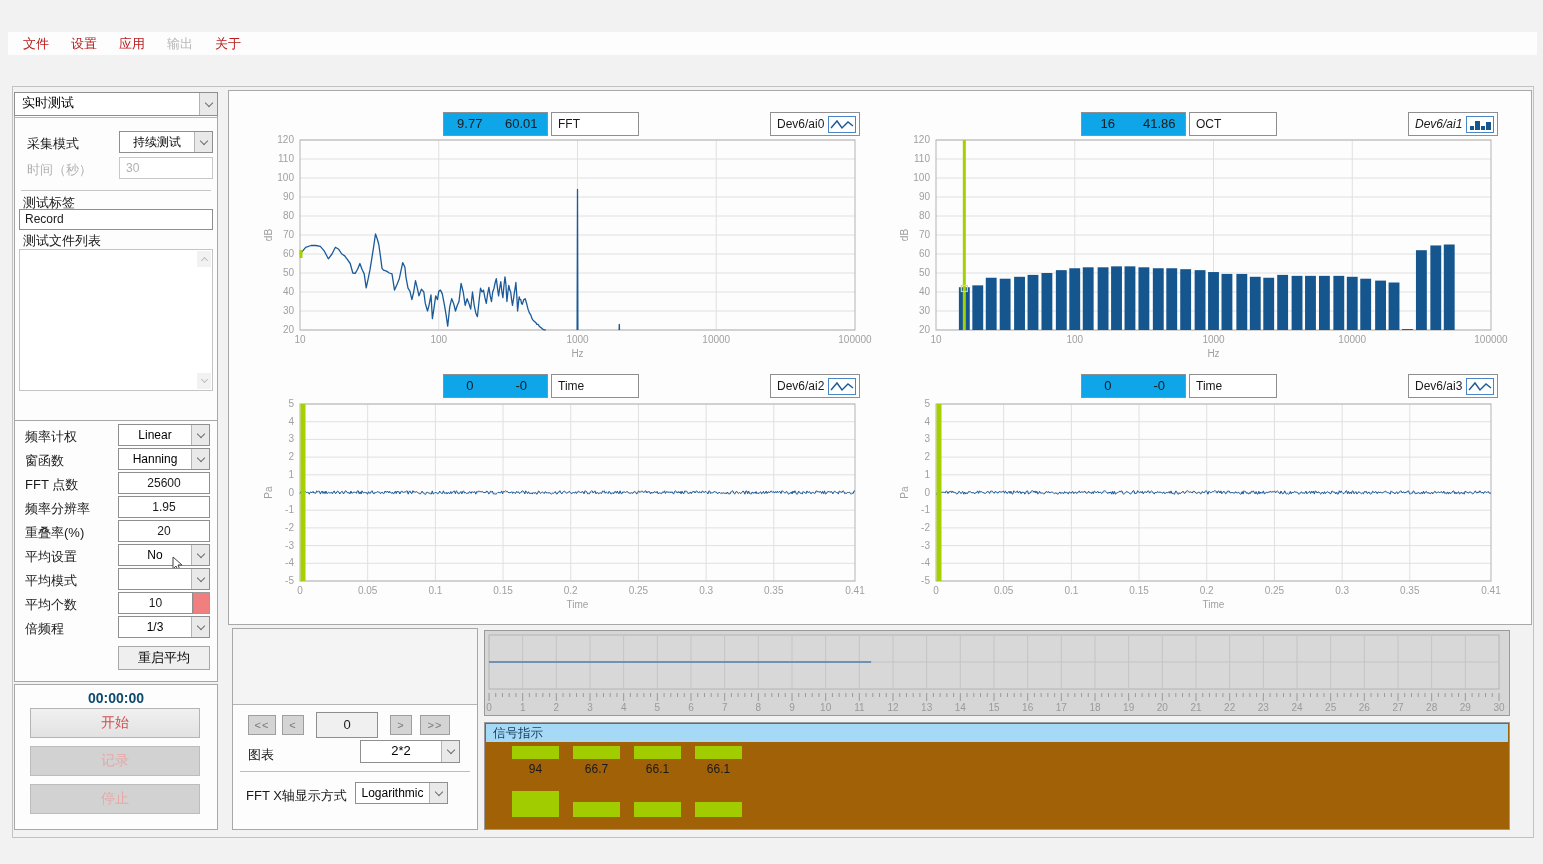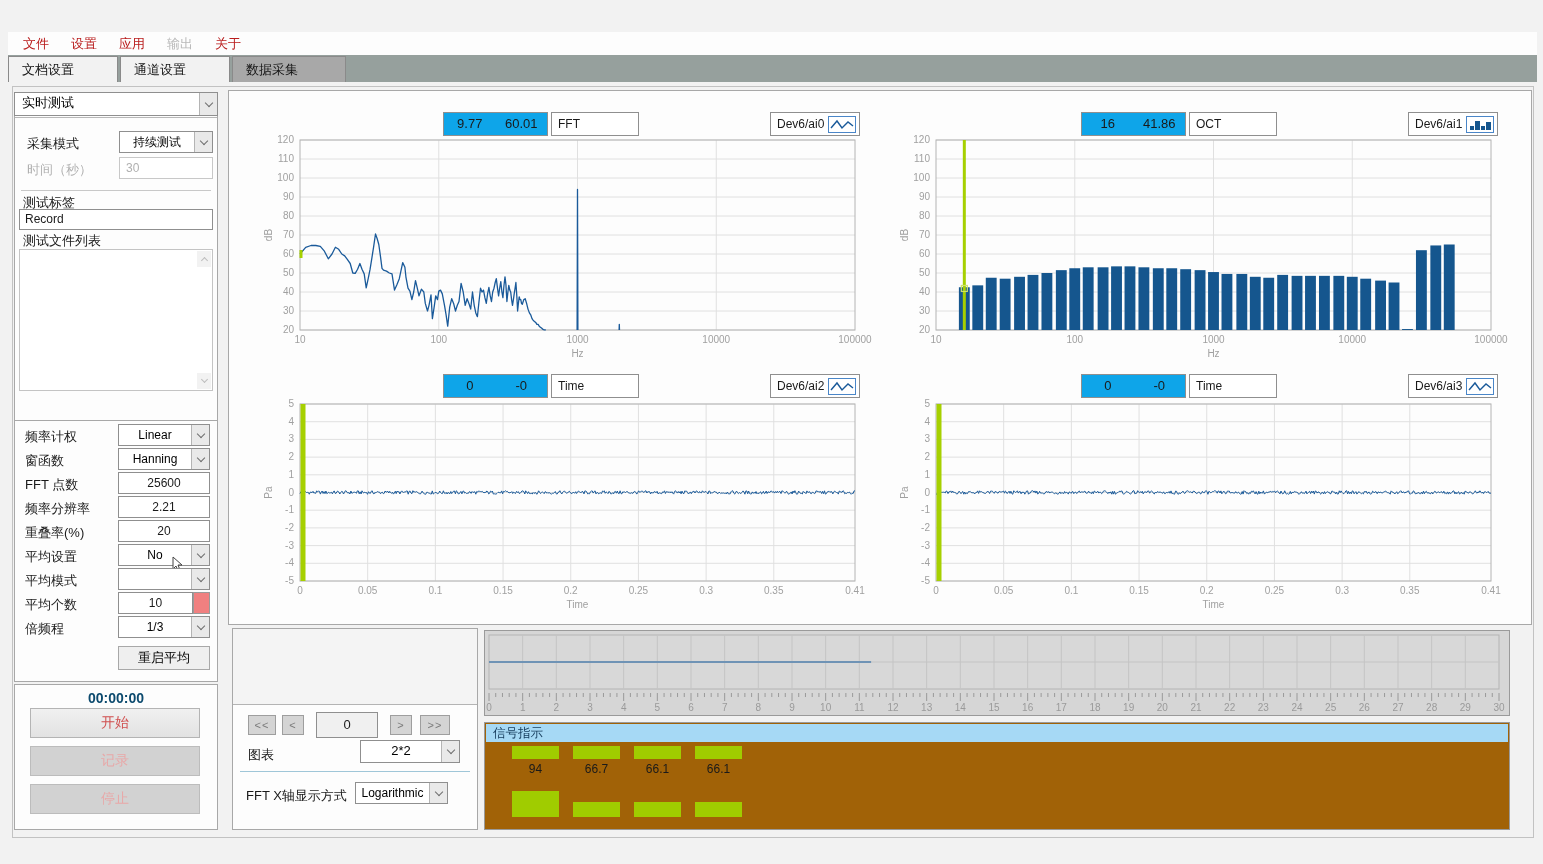--- a/index.html
+++ b/index.html
@@ -57,25 +57,20 @@
 
 
   <div class="abs menubar">
     <span class="menu-item">文件</span>
     <span class="menu-item">设置</span>
     <span class="menu-item">应用</span>
     <span class="menu-item" style="color:#b8b8b8;">输出</span>
     <span class="menu-item">关于</span>
   </div>
 
-  <div class="abs tabbar">
-    <div class="tab" style="left:0px;width:110px;">文档设置</div>
-    <div class="tab" style="left:112px;width:110px;">通道设置</div>
-    <div class="tab active" style="left:224px;width:114px;">数据采集</div>
-  </div>
 
   <div class="abs content-frame"></div>
 
   <div class="panel" style="left:14px;top:92px;width:204px;height:338px;">
     <div class="combo" style="left:-1px;top:-1px;width:204px;height:24px;">
       <span class="ctext left">实时测试</span>
       <span class="cbtn">
           <span class="caret"></span>
         </span>
     </div>
@@ -122,21 +117,21 @@
     <span class="ctext">Hanning</span>
     <span class="cbtn">
         <span class="caret"></span>
       </span>
   </div>
 
   <span class="lbl" style="left:25px;top:476px;">FFT 点数</span>
   <span class="inputbox" style="left:118px;top:472px;width:92px;height:22px;">25600</span>
 
   <span class="lbl" style="left:25px;top:500px;">频率分辨率</span>
-  <span class="inputbox" style="left:118px;top:496px;width:92px;height:22px;">2.21</span>
+  <span class="inputbox" style="left:118px;top:496px;width:92px;height:22px;">1.95</span>
 
   <span class="lbl" style="left:25px;top:524px;">重叠率(%)</span>
   <span class="inputbox" style="left:118px;top:520px;width:92px;height:22px;">20</span>
 
   <span class="lbl" style="left:25px;top:548px;">平均设置</span>
   <div class="combo" style="left:118px;top:544px;width:92px;height:22px;justify-content:center;">
     <span class="ctext">No</span>
     <span class="cbtn">
         <span class="caret"></span>
       </span>
@@ -187,21 +182,21 @@
           <polyline points="2,11 8,4 13,11 19,5 24,9" fill="none" stroke="#1a5a9a" stroke-width="1.4"></polyline>
         </svg>
       </span>
   </div>
 
   <div class="hdr-val" style="left:1081px;top:112px;width:105px;">
     <span>16</span>
       <span>41.86</span>
   </div>
   <div class="hdr-type" style="left:1189px;top:112px;width:88px;">OCT</div>
-  <div class="hdr-ch" style="left:1408px;top:112px;">
+  <div class="hdr-ch" style="left:1408px;top:112px;font-style:italic;">
     <span class="chlbl">Dev6/ai1</span>
     <span class="chicon">
         <svg width="26" height="15">
           <rect x="3" y="9" width="4" height="4" fill="#15568e"></rect>
           <rect x="8" y="4" width="5" height="9" fill="#15568e"></rect>
           <rect x="14" y="9" width="4" height="4" fill="#15568e"></rect>
           <rect x="19" y="5" width="5" height="8" fill="#15568e"></rect>
         </svg>
       </span>
   </div>

